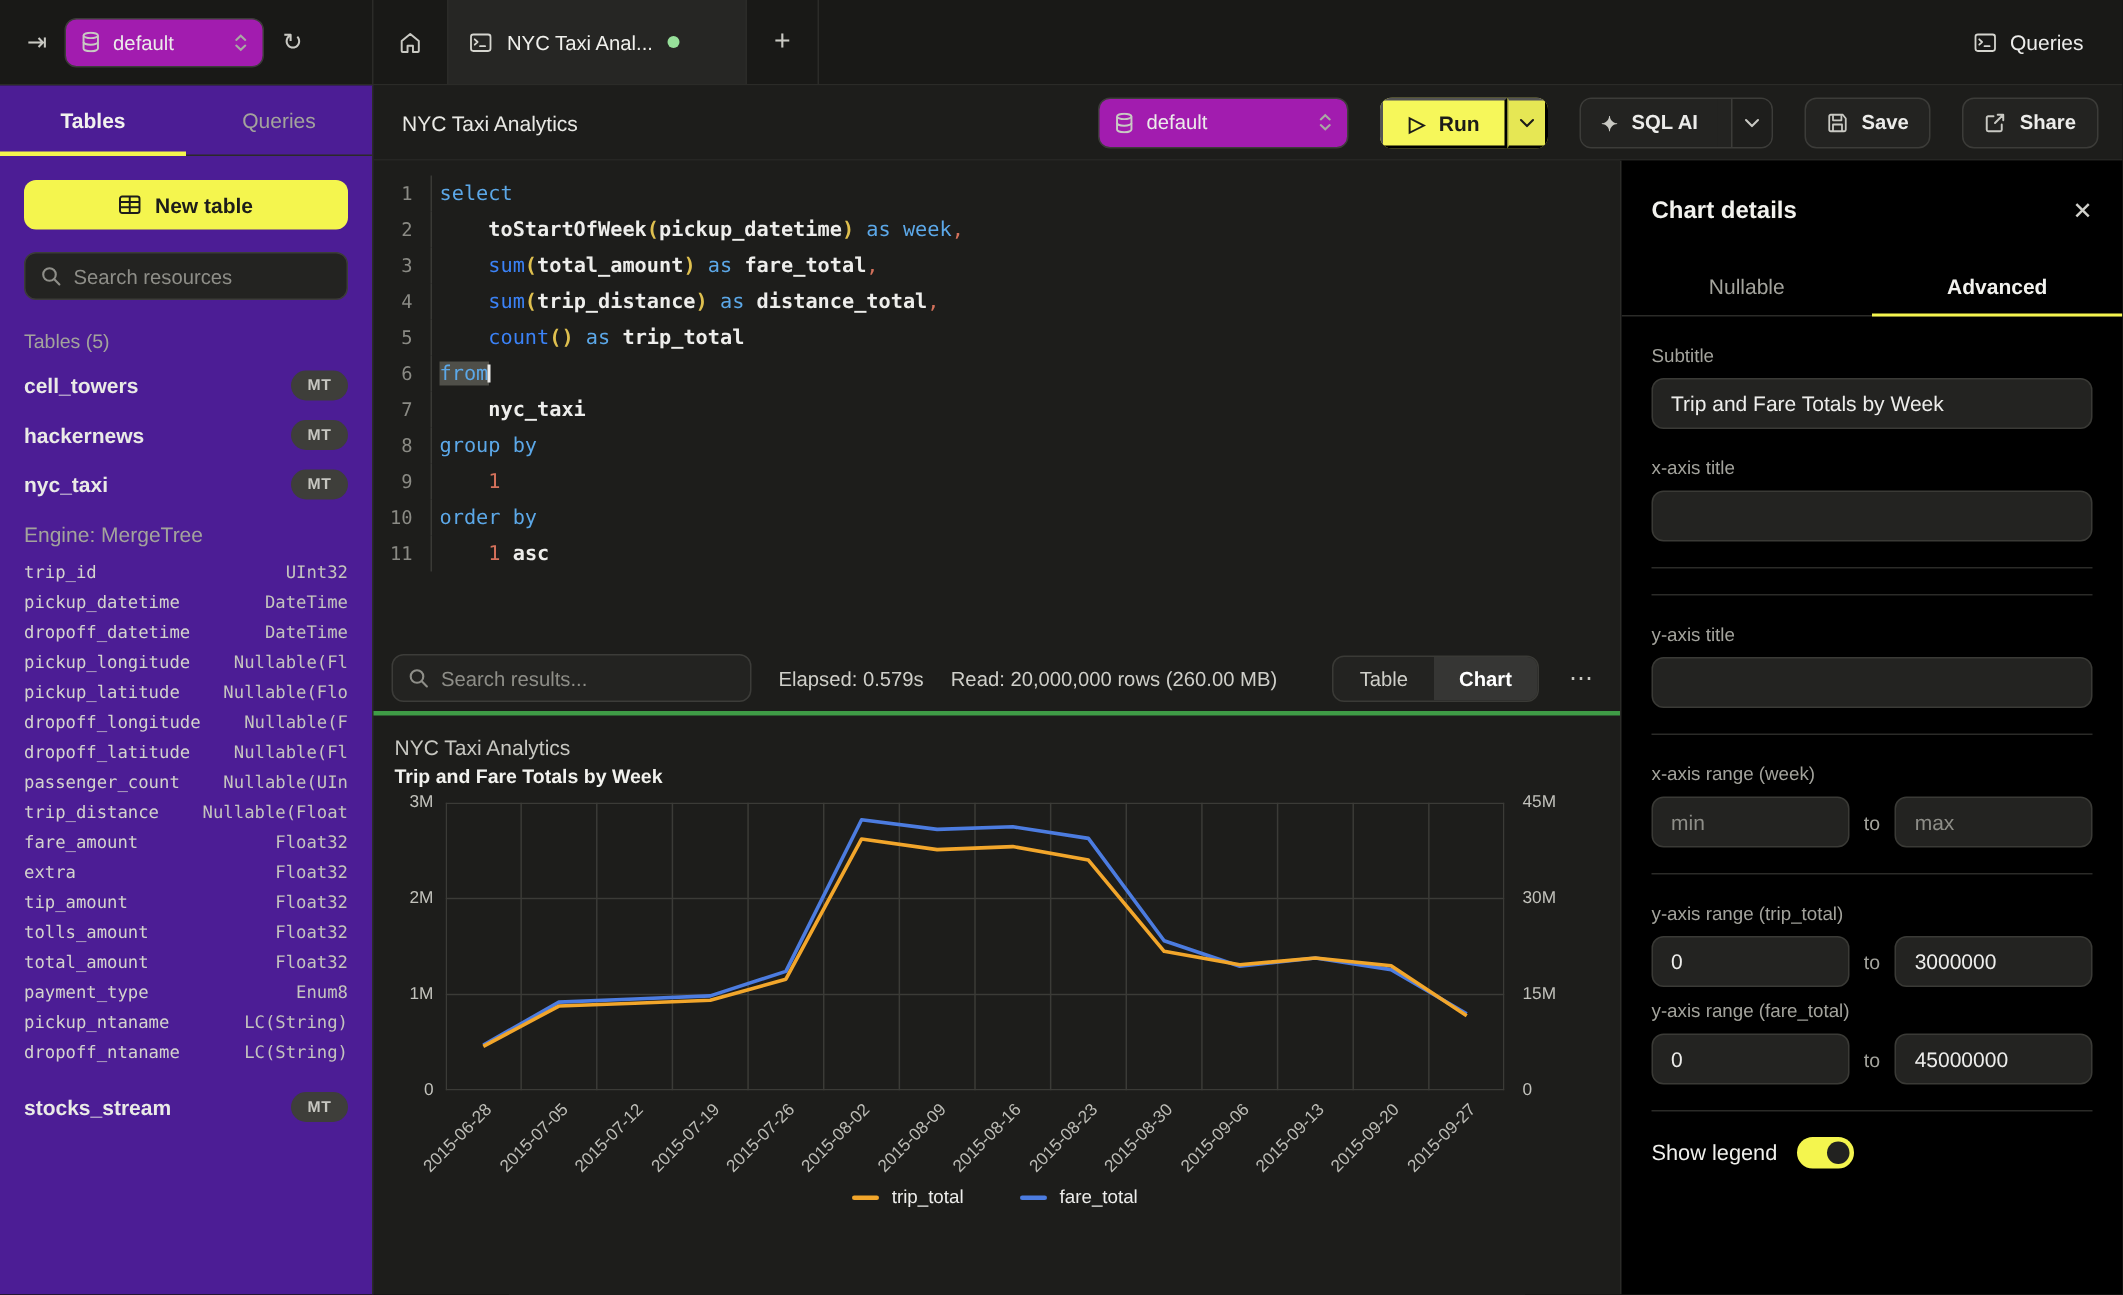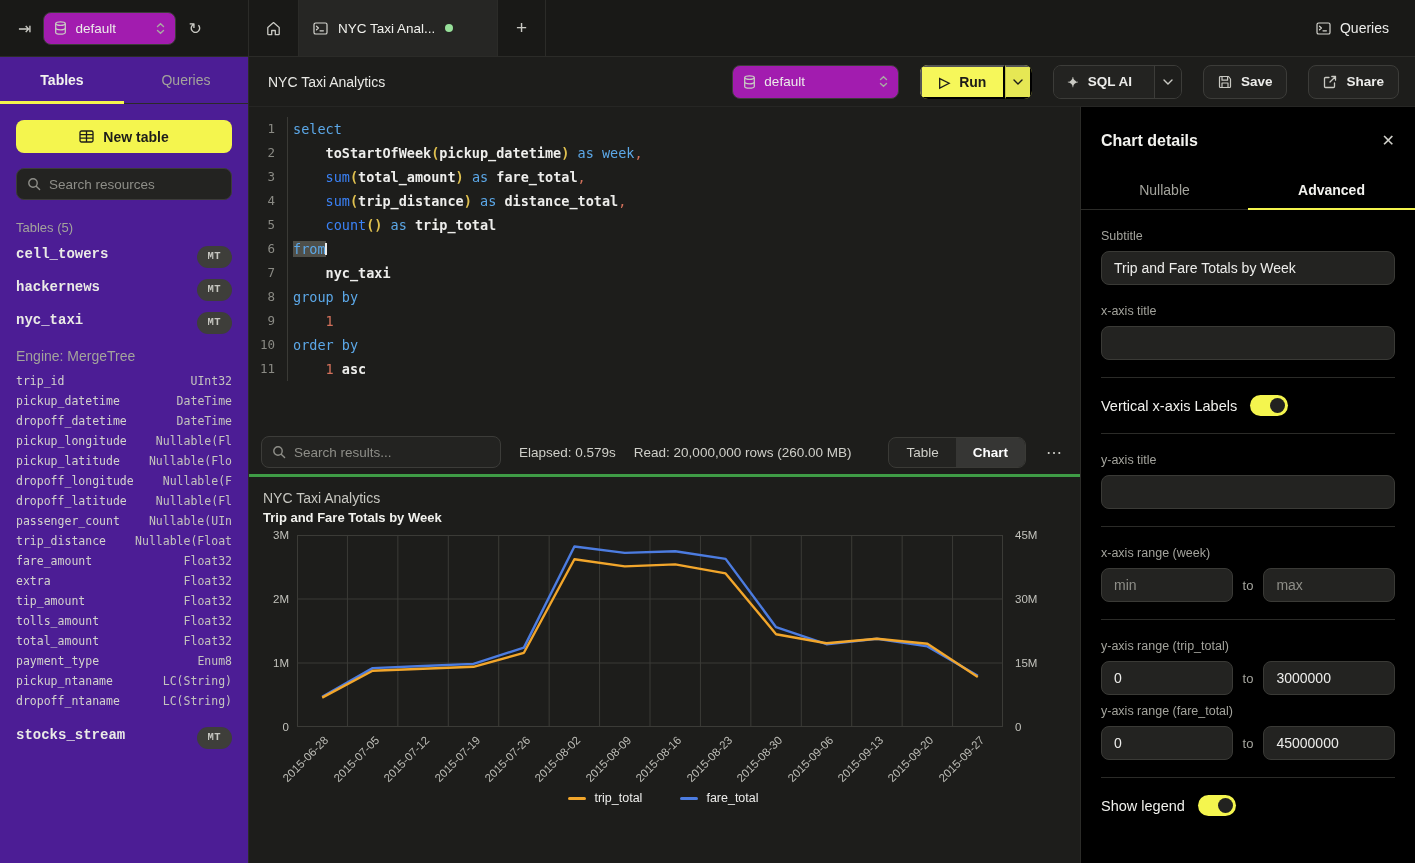--- a/index.html
+++ b/index.html
@@ -34,21 +34,21 @@
   .side-tabs { height:47px; flex:none; display:flex; border-bottom:1px solid #2B2B28; }
   .side-tab { flex:1; display:flex; align-items:center; justify-content:center; font-size:14px; color:#A3A39C; cursor:pointer; position:relative; }
   .side-tab.active { color:#F2F2EE; font-weight:700; }
   .side-tab.active::after { content:""; position:absolute; left:0; right:0; bottom:-1px; height:3px; background:#F4F54E; }
   .side-body { padding:16px; overflow:hidden; }
   .new-table-btn { width:100%; height:33px; background:#F4F54E; color:#1D1D1A; border:none; border-radius:8px; font-size:14px; font-weight:700; display:flex; align-items:center; justify-content:center; gap:9px; cursor:pointer; font-family:inherit; }
   .search-box { margin-top:15px; height:32px; border:1px solid #3C3C39; background:#232321; border-radius:8px; display:flex; align-items:center; gap:8px; padding:0 10px; }
   .search-box input { flex:1; background:none; border:none; outline:none; color:#ECECEA; font-size:13.5px; font-family:inherit; min-width:0; }
   .search-box input::placeholder { color:#8E8E88; }
   .section-label { margin-top:20px; font-size:13px; color:#A3A39C; }
-  .table-row { margin-top:11px; height:22px; display:flex; cursor:pointer;font-family:Liberation Mono, monospace; }
+  .table-row { margin-top:11px; height:22px; display:flex; align-items:center; cursor:pointer; }
   .table-row .tname { font-size:14px; font-weight:700; color:#EAEAE6; }
   .mt-badge { margin-left:auto; background:#3E3E3A; color:#C6C6C0; font-size:10.5px; font-weight:700; letter-spacing:.4px; padding:4px 11px; border-radius:11px; }
   .engine-label { margin-top:14px; font-size:14px; color:#A3A39C; }
   .cols-block { margin-top:7px; }
   .col-row { height:20px; display:flex; align-items:center; font-family:"DejaVu Sans Mono", monospace; font-size:11.5px; white-space:nowrap; overflow:hidden; }
   .col-row .cname { color:#D3D3CD; }
   .col-row .ctype { margin-left:auto; color:#C4C4BE; }
   .table-row.gap-top { margin-top:16px; }
 
   
@@ -512,26 +512,20 @@
             <div class="panel-tab active">Advanced</div>
           </div>
           <div class="panel-body">
             <div class="field-label">Subtitle</div>
             <input class="text-input" value="Trip and Fare Totals by Week" style="">
 
             <div class="field-label">x-axis title</div>
             <input class="text-input" style="">
 
             <div class="divider"></div>
-            <div class="toggle-row">
-              <span class="tlabel">Vertical x-axis Labels</span>
-              <span class="toggle on">
-                  <span class="knob"></span>
-                </span>
-            </div>
             <div class="divider"></div>
 
             <div class="field-label">y-axis title</div>
             <input class="text-input" style="">
 
             <div class="divider"></div>
 
             <div class="field-label">x-axis range (week)</div>
             <div class="range-row">
               <input class="text-input" placeholder="min" style="">

